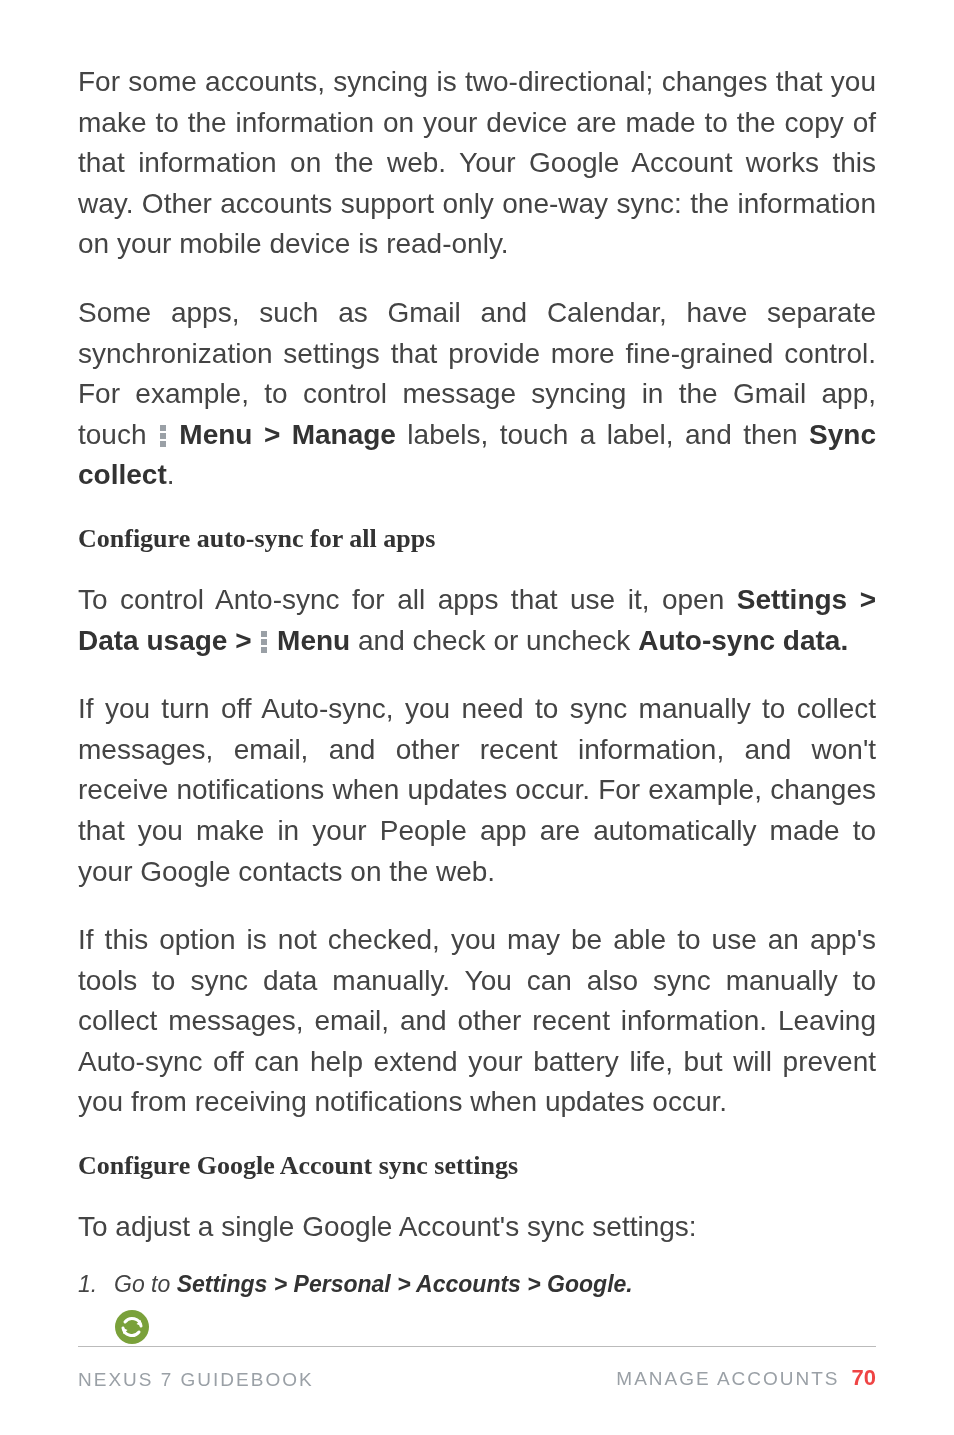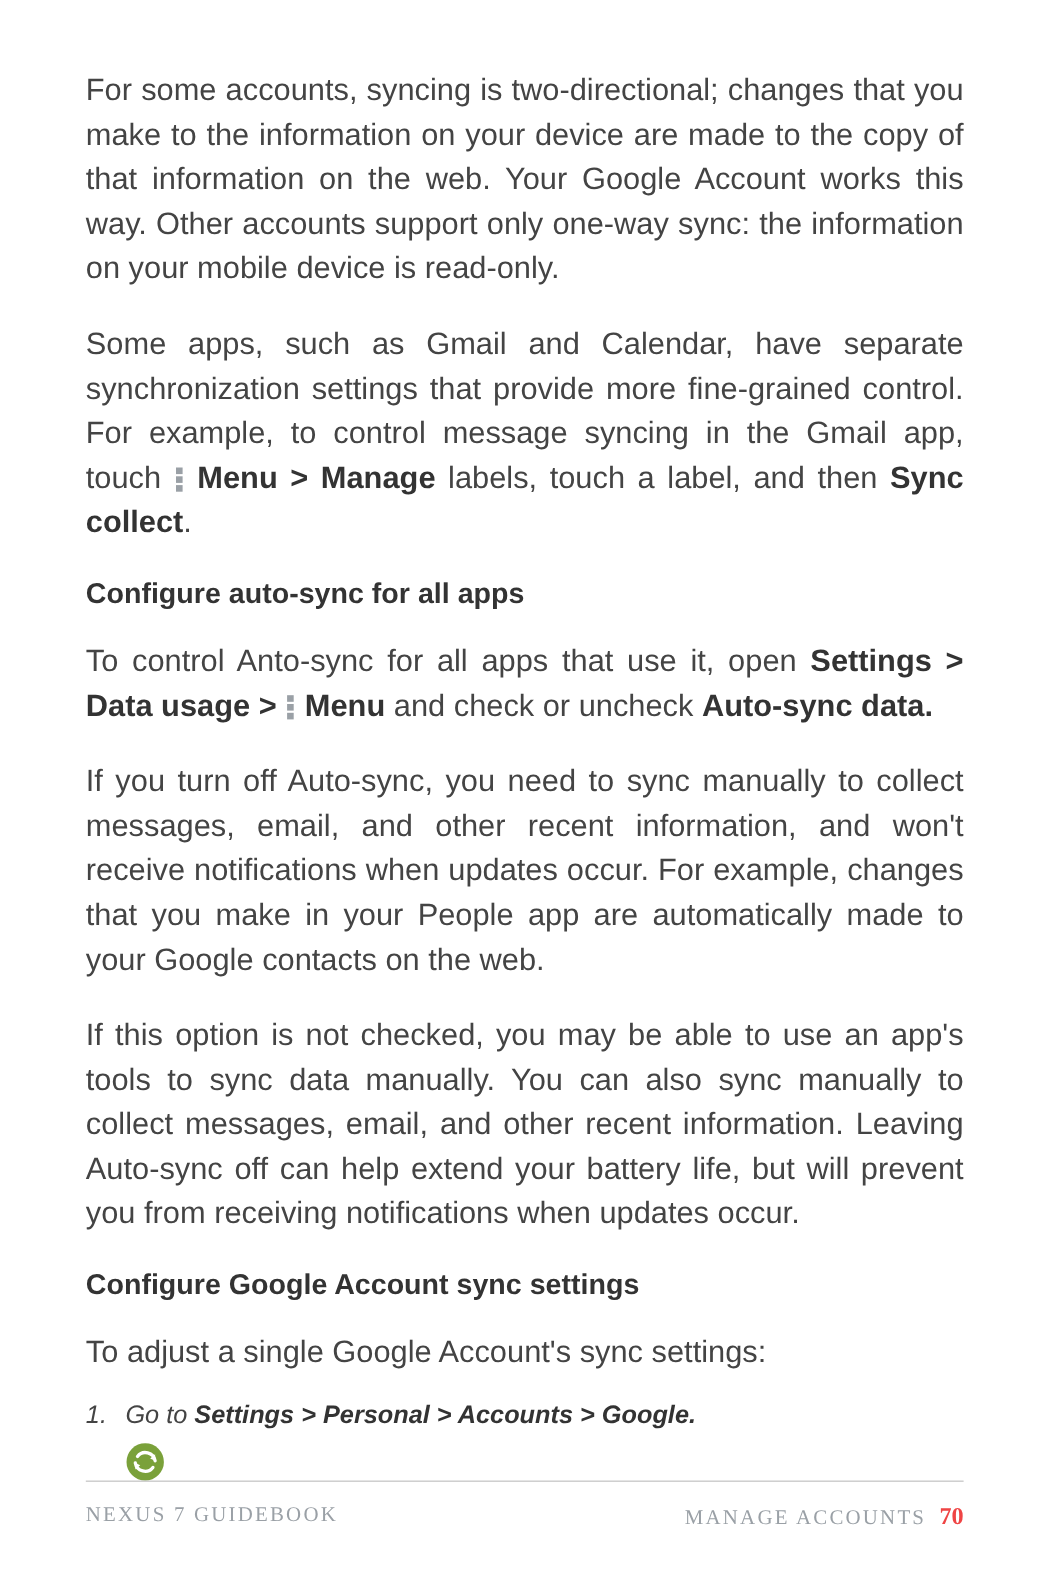--- a/index.html
+++ b/index.html
@@ -17,20 +17,21 @@
     line-height: 1.45;
     margin-bottom: 28px;
     text-align: justify;
   }
   .h2 {
     font-size: 26px;
     font-weight: bold;
     color: #333;
     margin-top: 18px;
     margin-bottom: 26px;
+    font-family: Liberation Serif, serif;
   }
   .bold { font-weight: bold; color: #333; }
   .menu-icon {
     display: inline-block;
     width: 6px;
     height: 22px;
     vertical-align: -3px;
     position: relative;
     margin: 0 2px;
   }
@@ -90,25 +91,24 @@
     bottom: 88px;
     border-top: 1px solid #bbb;
   }
   .footer {
     position: absolute;
     left: 78px;
     right: 78px;
     bottom: 44px;
     display: flex;
     justify-content: space-between;
-    align-items: center;
+    align-items: flex-end;
     font-size: 19px;
     letter-spacing: 2px;
     color: #9aa0a6;
-    font-family: Liberation Serif, serif;
   }
   .footer .right { display: flex; gap: 12px; align-items: baseline; }
   .footer .pagenum { color: #ef4444; font-weight: bold; letter-spacing: 0; font-size: 22px; }
 </style>
 </head>
 <body>
 
 <p class="para">For some accounts, syncing is two-directional; changes that you make to the information on your device are made to the copy of that information on the web. Your Google Account works this way. Other accounts support only one-way sync: the information on your mobile device is read-only.</p>
 
 <p class="para">

